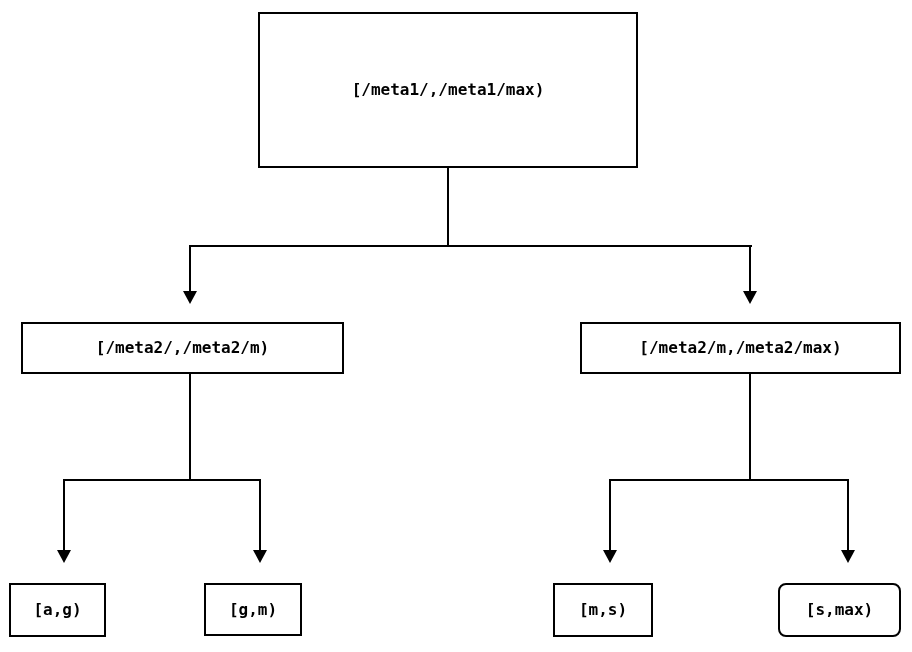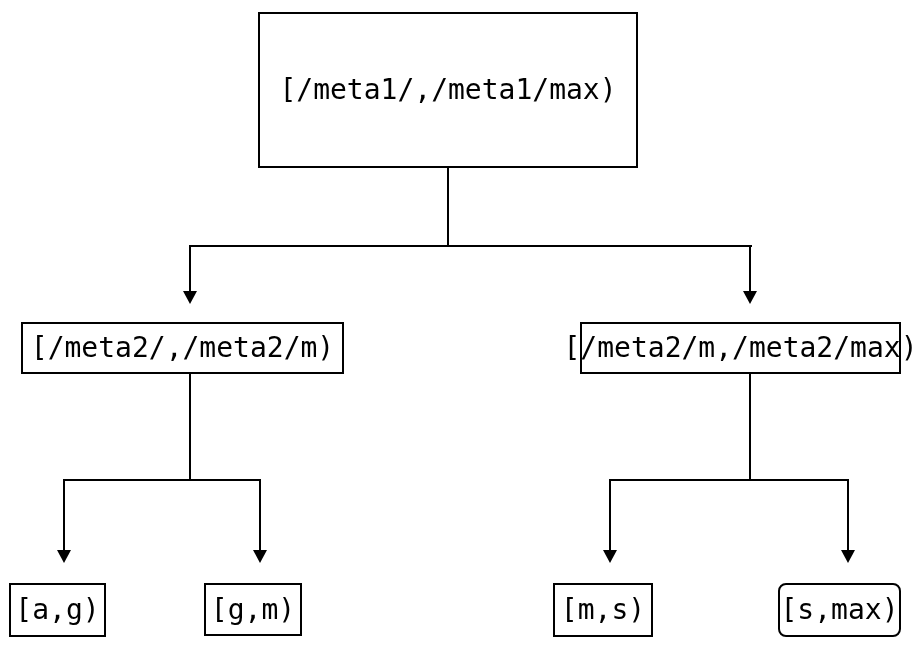--- a/index.html
+++ b/index.html
@@ -22,25 +22,26 @@
     position: absolute;
     box-sizing: border-box;
     border: 2px solid #000000;
     background: #ffffff;
     display: flex;
     align-items: center;
     justify-content: center;
   }
   .node-label {
     font-family: "DejaVu Sans Mono", "Liberation Mono", monospace;
-    font-size: 28px;
+    font-size: 16px;
     line-height: 1;
     color: #000000;
     white-space: pre;
     letter-spacing: 0;
+    font-weight: bold;
   }
   .edge-v {
     position: absolute;
     width: 2px;
     background: #000000;
   }
   .edge-h {
     position: absolute;
     height: 2px;
     background: #000000;

